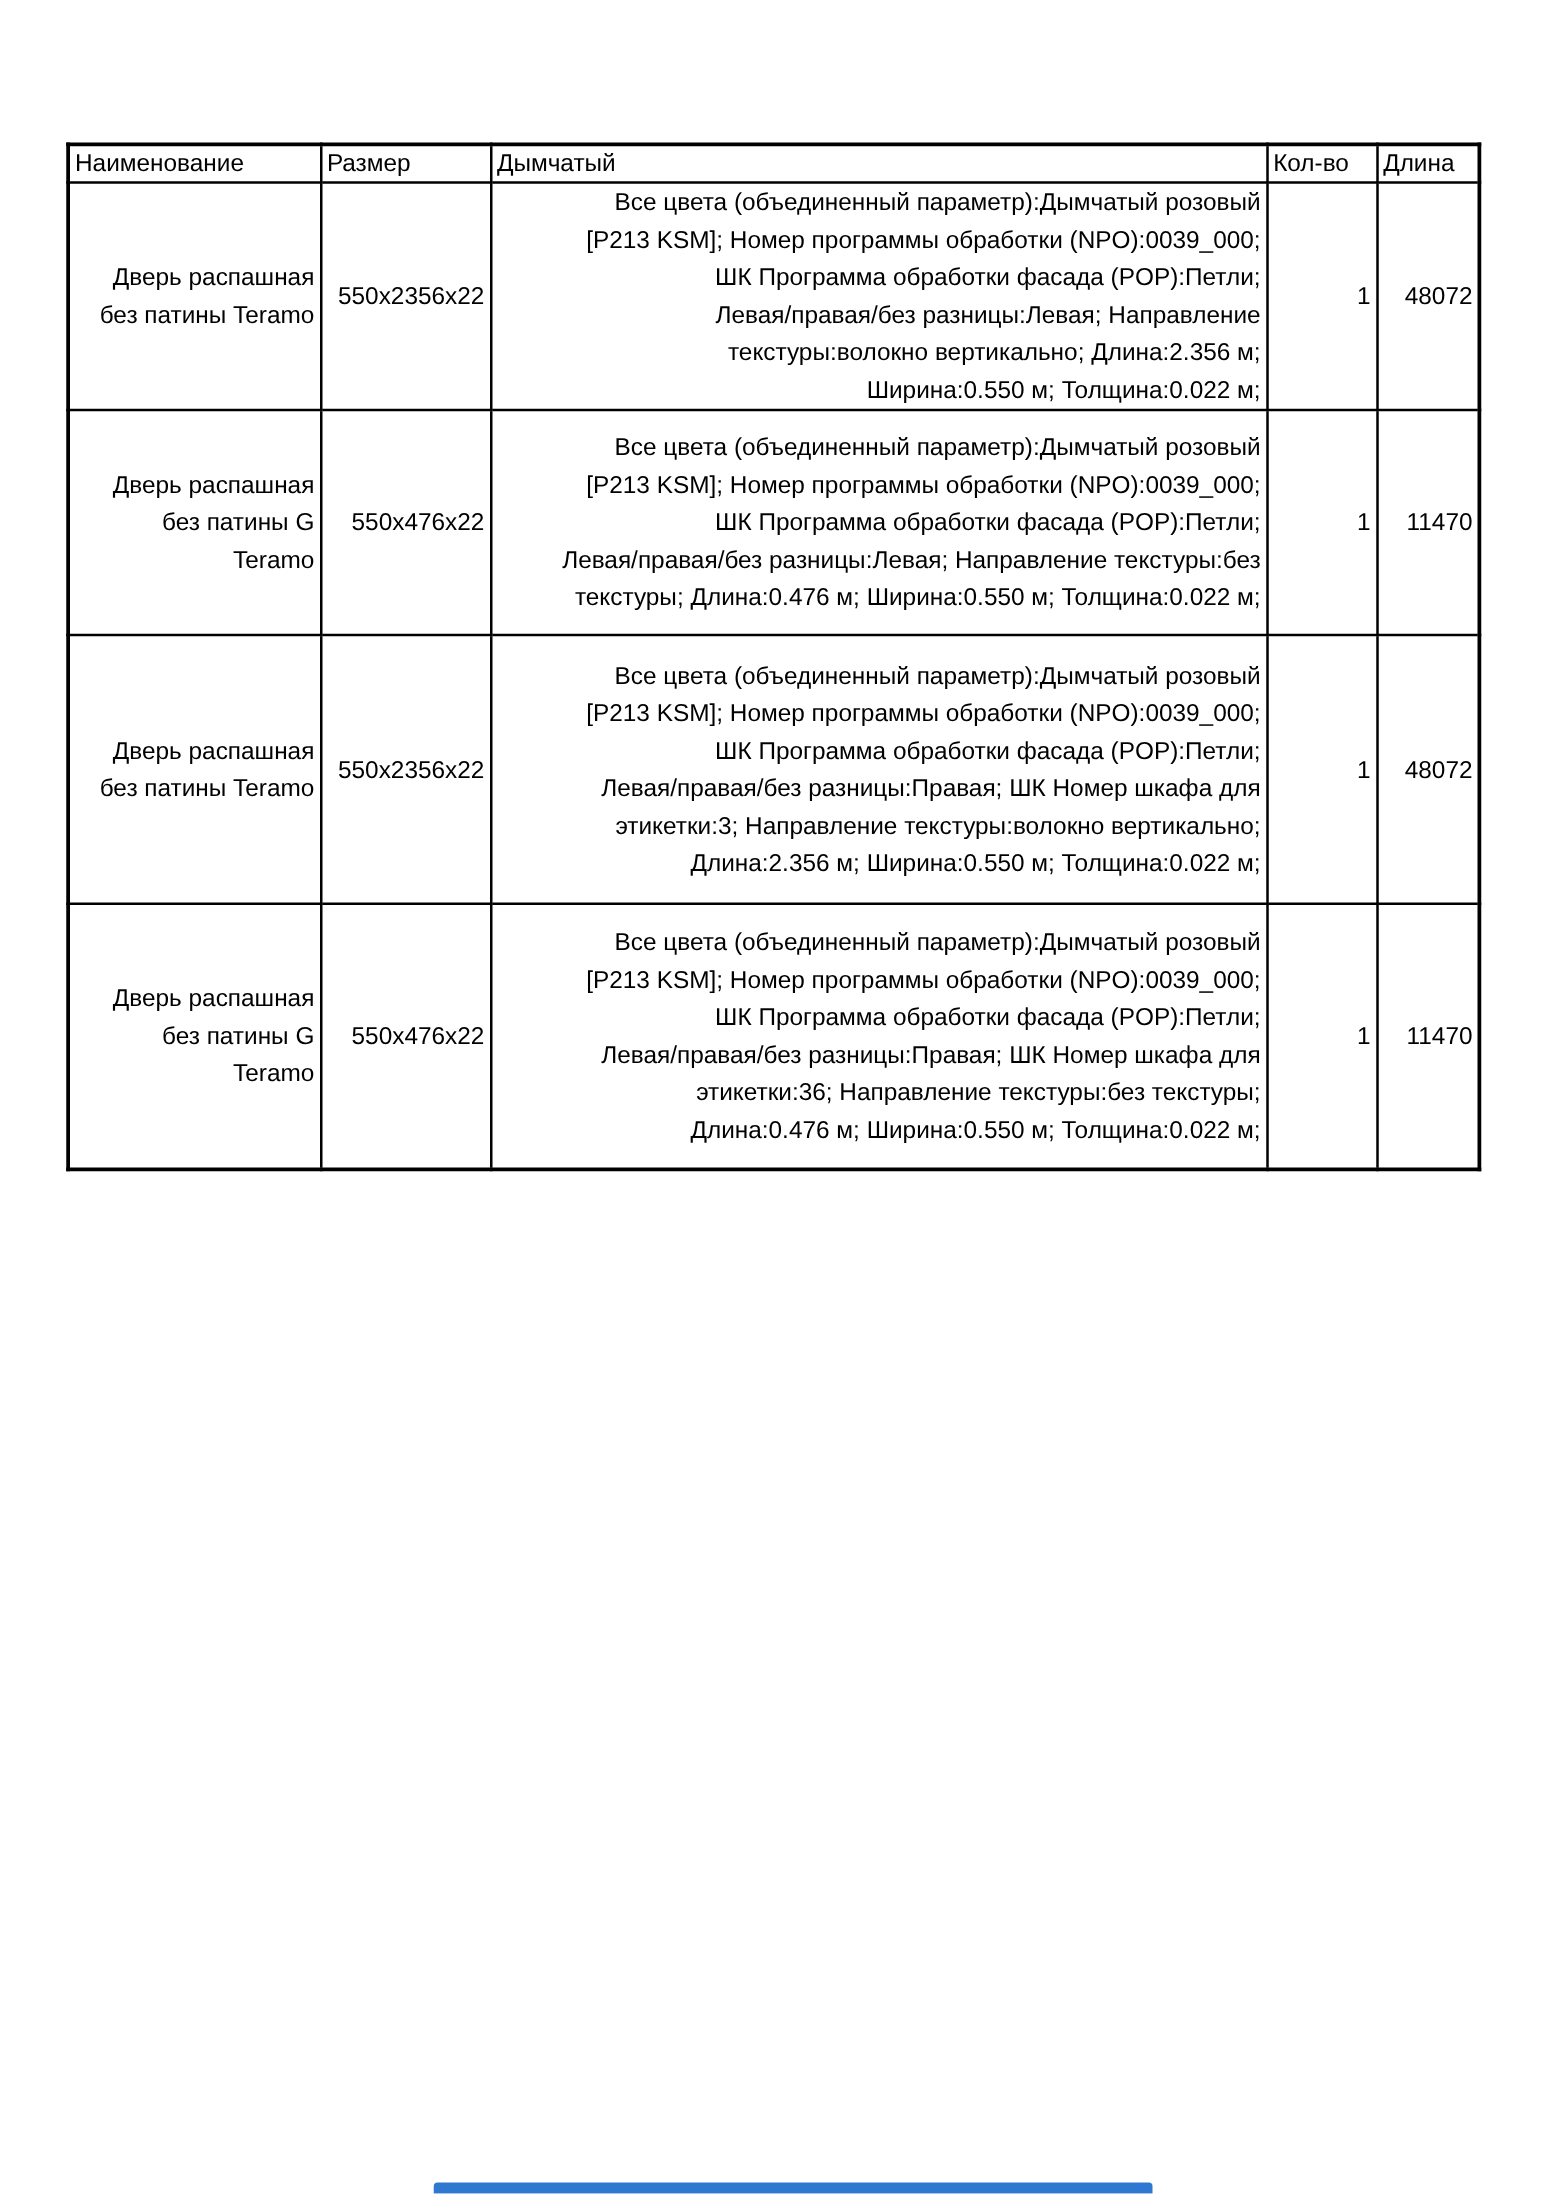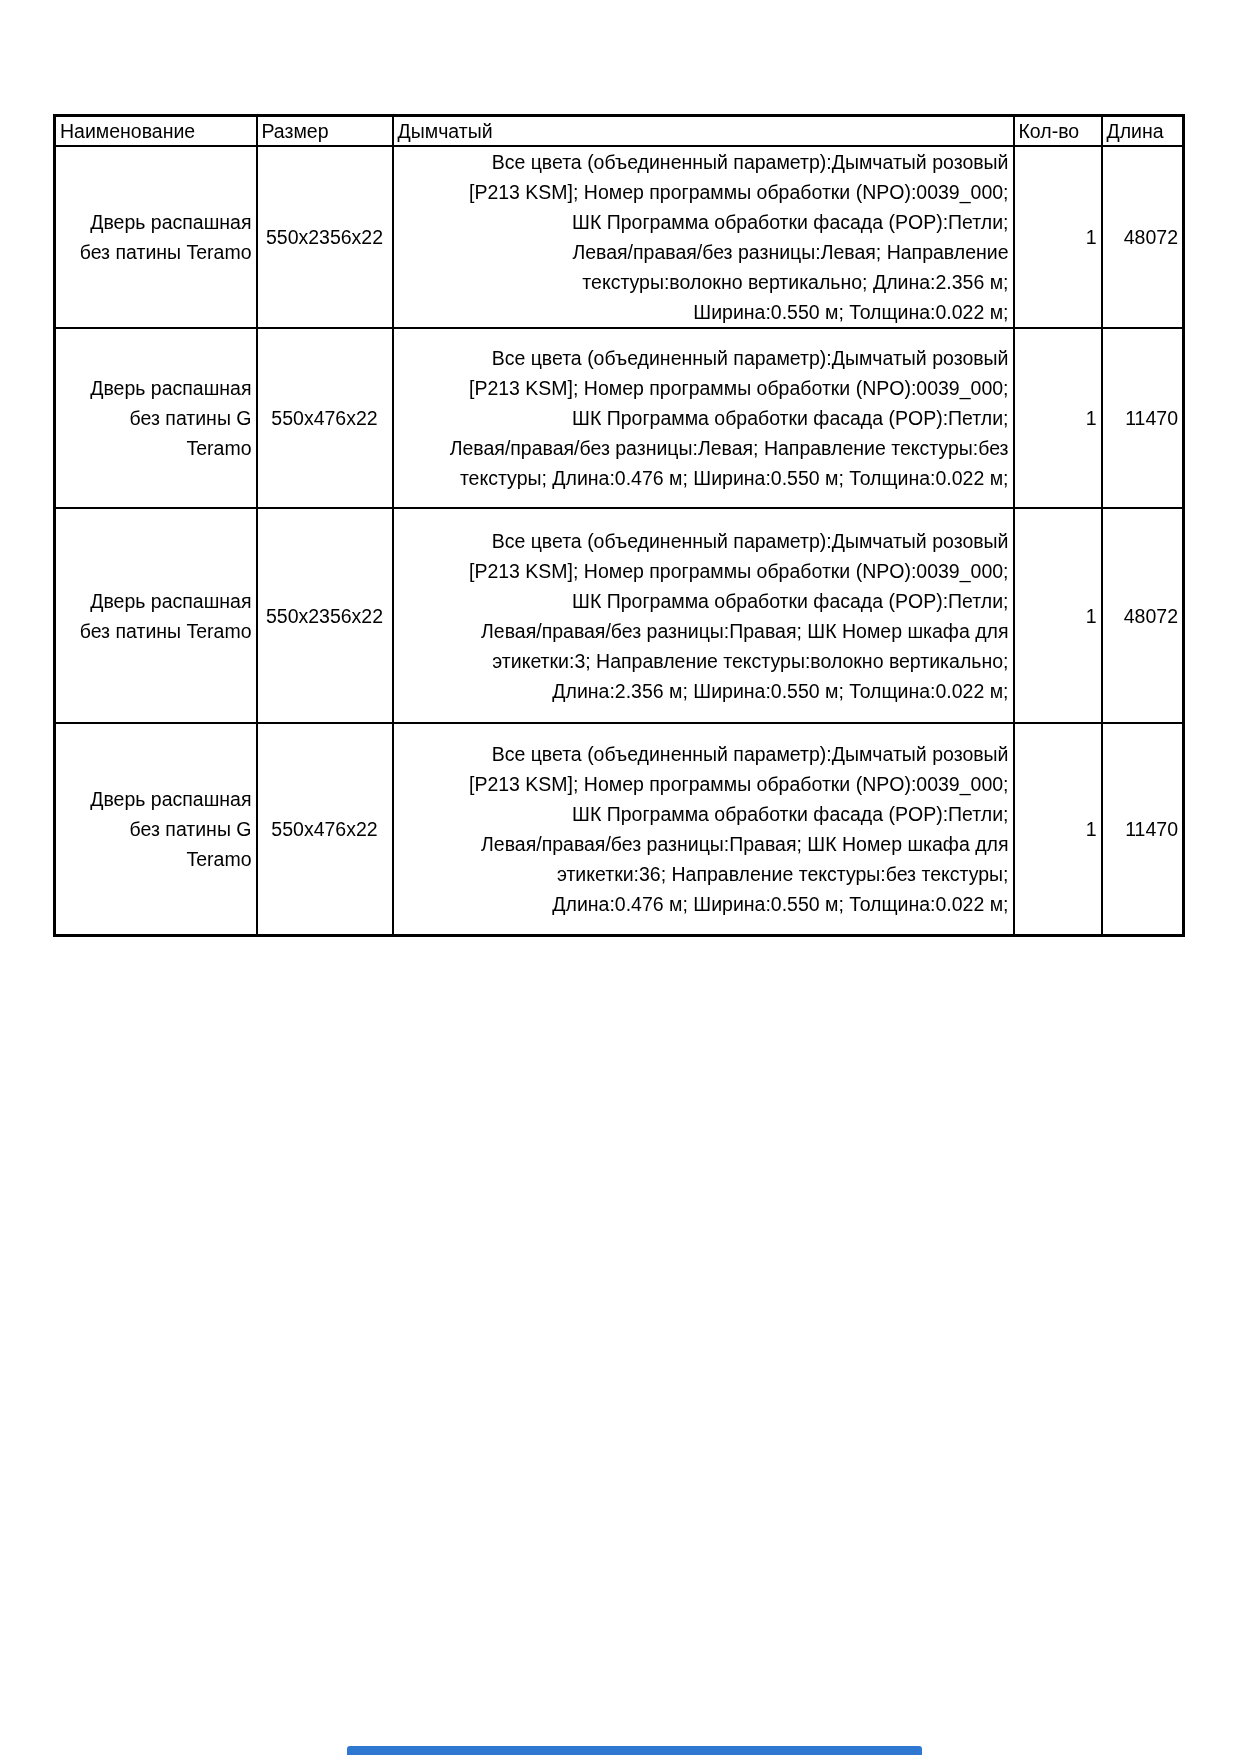--- a/index.html
+++ b/index.html
@@ -39,21 +39,21 @@
   .col-size{width:136px;}
   .col-params{width:621px;}
   .col-qty{width:88px;}
   .col-sum{width:82px;}
   .items-table td{line-height:30px;}
   tr.r1{height:180px;}
   tr.r2{height:180px;}
   tr.r3{height:215px;}
   tr.r4{height:212px;}
   .name-cell,.params-cell{white-space:pre-line;text-align:right;}
-  .size-cell{text-align:center;}
+  .size-cell{text-align:right;}
   .qty-cell,.sum-cell{text-align:right;}
   .bottom-bar{
     position:absolute;
     left:330px;
     top:1746px;
     width:575px;
     height:9px;
     border-radius:3px 3px 0 0;
     background:#2e78d2;
   }

